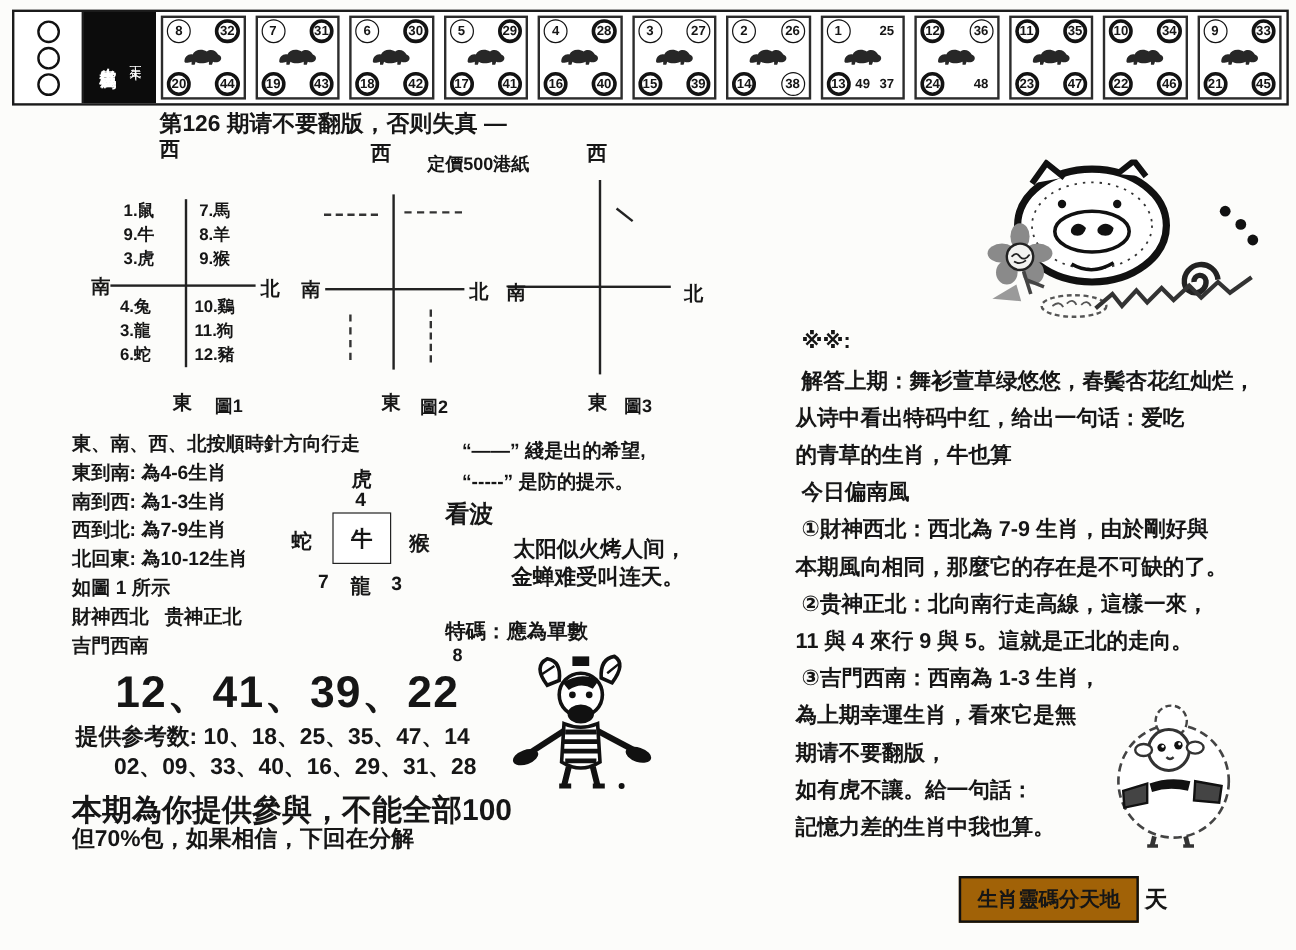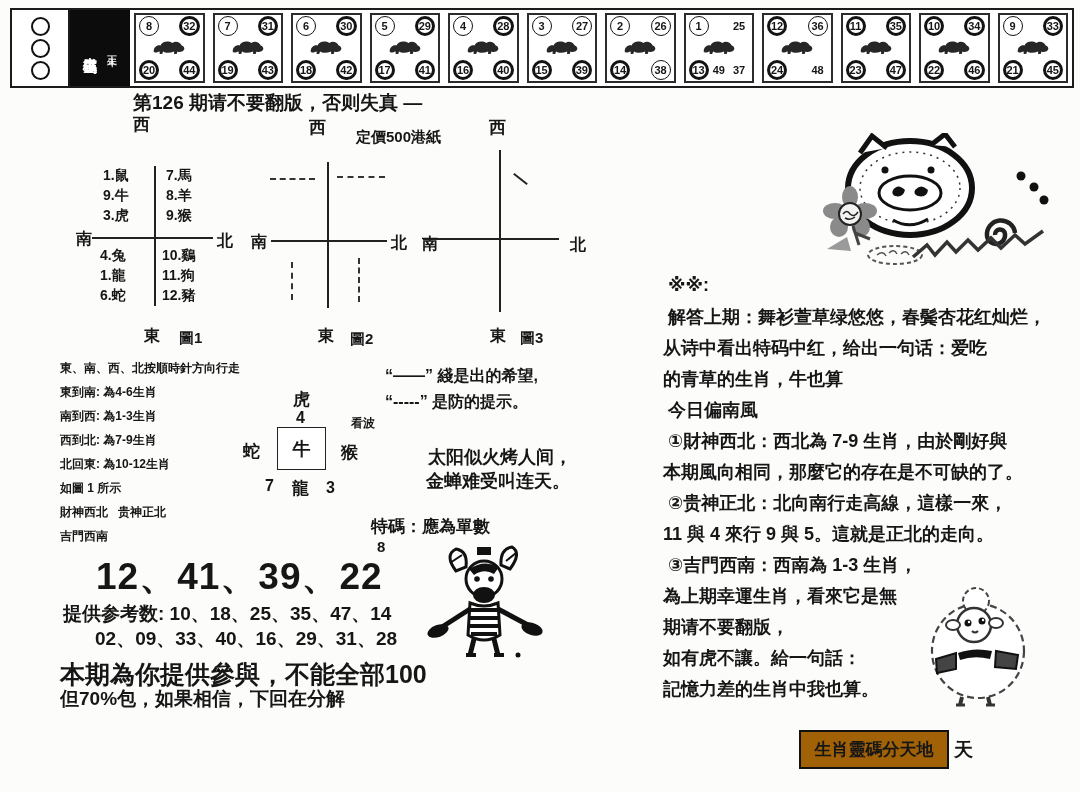--- a/index.html
+++ b/index.html
@@ -25,21 +25,21 @@
        align-items:center;justify-content:center;font-size:11px;font-weight:700;background:rgba(255,255,255,.75);box-sizing:border-box;padding:0 1px;}
   .num.solid{border-width:3px;font-weight:900;}
   .num.plain{border-color:transparent;background:transparent;}
   .animal{position:absolute;left:50%;top:50%;transform:translate(-50%,-50%);width:34px;height:20px;z-index:0;opacity:.92;}
   
   .t{position:absolute;white-space:pre;font-weight:700;}
   .line{position:absolute;background:#222;}
   .dline-h{position:absolute;border-top:2px dashed #333;}
   .dline-v{position:absolute;border-left:2px dashed #333;}
   .zq div{height:20px;font-size:14px;font-weight:700;white-space:pre;}
-  .rules div{height:24px;font-size:12px;font-weight:700;white-space:pre;}
+  .rules div{height:24px;font-size:16px;font-weight:700;white-space:pre;}
   .rcol div{height:31px;font-size:18px;font-weight:600;white-space:pre;}
   .oxbox{position:absolute;left:277px;top:427px;width:47px;height:41px;border:1.5px solid #222;
          display:flex;align-items:center;justify-content:center;font-size:18px;font-weight:700;background:#fff;}
   .bignums{position:absolute;left:96px;top:552px;font-size:37px;font-weight:900;letter-spacing:1px;white-space:nowrap;}
   .clip{overflow:hidden;white-space:nowrap;}
   .footer-box{position:absolute;left:799px;top:730px;width:146px;height:35px;border:2px solid #111;
               display:flex;align-items:center;justify-content:center;font-size:17px;font-weight:800;background:#a16207;}
   svg{display:block;}
 </style>
 </head>
@@ -235,21 +235,21 @@
       <div>9.牛</div>
       <div>3.虎</div>
     </div>
   <div class="zq abs" style="left:166px;top:167px;">
       <div>7.馬</div>
       <div>8.羊</div>
       <div>9.猴</div>
     </div>
   <div class="zq abs" style="left:100px;top:247px;">
       <div>4.兔</div>
-      <div>1.龍</div>
+      <div>3.龍</div>
       <div>6.蛇</div>
     </div>
   <div class="zq abs" style="left:162px;top:247px;">
       <div>10.鷄</div>
       <div>11.狗</div>
       <div>12.豬</div>
     </div>
   <div class="t" style="left:76px;top:229px;font-size:16px;">南</div>
   <div class="t" style="left:217px;top:231px;font-size:16px;">北</div>
   <div class="t" style="left:144px;top:326px;font-size:16px;">東</div>
@@ -294,21 +294,21 @@
     <span>牛</span>
   </div>
   <div class="t" style="left:341px;top:441px;font-size:17px;">猴</div>
   <div class="t" style="left:265px;top:477px;font-size:16px;">7</div>
   <div class="t" style="left:292px;top:477px;font-size:17px;">龍</div>
   <div class="t" style="left:326px;top:479px;font-size:16px;">3</div>
   <div class="t" style="left:377px;top:538px;font-size:15px;">8</div>
 
   <div class="t" style="left:385px;top:366px;font-size:16px;">“——” 綫是出的希望,</div>
   <div class="t" style="left:385px;top:392px;font-size:16px;">“-----” 是防的提示。</div>
-  <div class="t" style="left:351px;top:415px;font-size:12px;">看波</div>
+  <div class="t" style="left:371px;top:415px;font-size:20px;">看波</div>
   <div class="t" style="left:428px;top:445px;font-size:18px;">太阳似火烤人间，</div>
   <div class="t" style="left:426px;top:469px;font-size:18px;">金蝉难受叫连天。</div>
   <div class="t" style="left:371px;top:515px;font-size:17px;">特碼：應為單數</div>
 
   <div class="bignums">12、41、39、22</div>
   <div class="t" style="left:63px;top:601px;font-size:19px;">提供参考数: 10、18、25、35、47、14</div>
   <div class="t" style="left:95px;top:626px;font-size:19px;">02、09、33、40、16、29、31、28</div>
   <div class="t" style="left:60px;top:658px;font-size:25px;">本期為你提供參與，不能全部100</div>
   <div class="t clip" style="left:60px;top:686px;font-size:19px;width:300px;">但70%包，如果相信，下回在分解</div>
 

